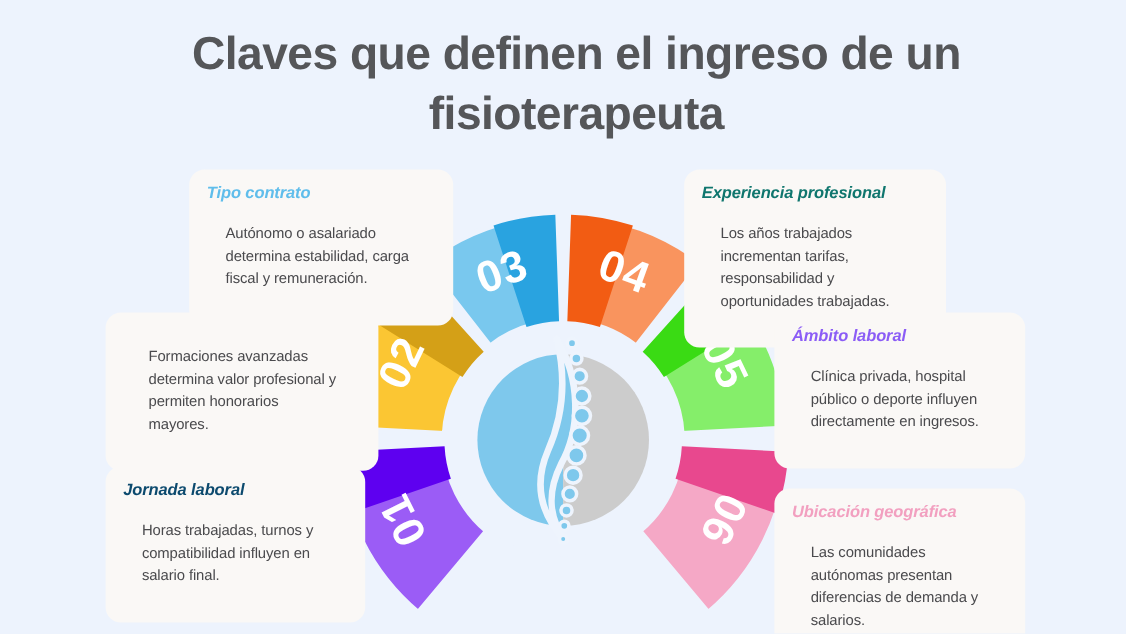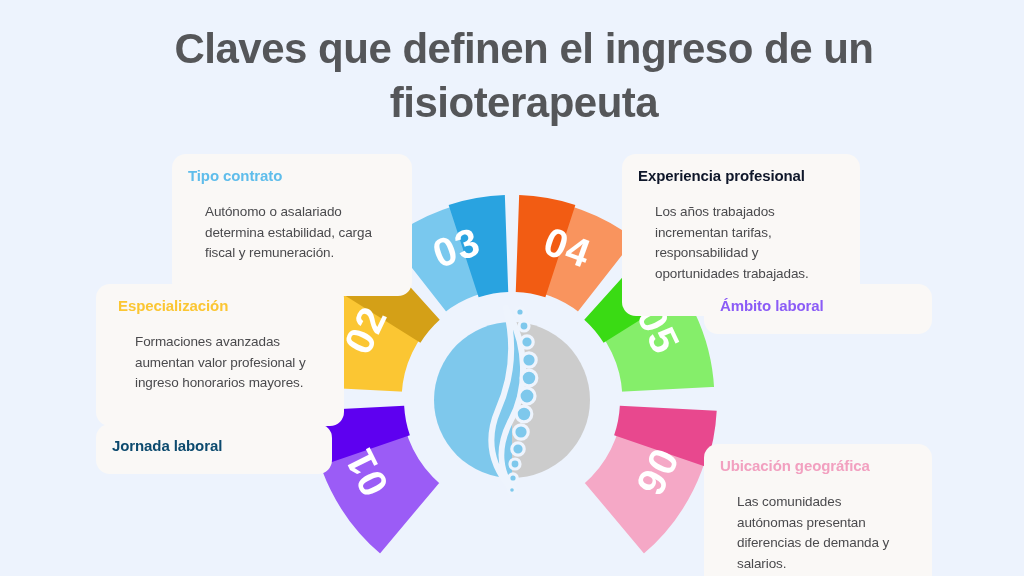--- a/index.html
+++ b/index.html
@@ -42,20 +42,21 @@
     border-radius:14px;
     padding:13px 16px 15px 16px;
     box-sizing:border-box;
   }
   .card h3{
     margin:0 0 4px 0;
     font-size:15px;
     font-weight:bold;
     line-height:1.2;
     letter-spacing:-0.1px;
+    font-style:italic;
   }
   .card p{
     margin:17px;
     font-size:13.5px;
     line-height:1.52;
     color:#4a4a4d;
     letter-spacing:-0.1px;
   }
 
   
@@ -149,39 +150,40 @@
         <circle cx="521" cy="432" r="7.2" fill="#7ec8ec" stroke="#eef4fd" stroke-width="3.2"></circle>
         <circle cx="518" cy="449" r="6.2" fill="#7ec8ec" stroke="#eef4fd" stroke-width="3.2"></circle>
         <circle cx="515" cy="464" r="5" fill="#7ec8ec" stroke="#eef4fd" stroke-width="3.2"></circle>
         <circle cx="513" cy="478" r="4.2" fill="#7ec8ec" stroke="#eef4fd" stroke-width="3.2"></circle>
         <circle cx="512" cy="490" r="3.4" fill="#7ec8ec" stroke="#eef4fd" stroke-width="3.2"></circle>
       </g>
     </svg>
 
   <div class="card" id="card-1">
     <h3 style="color: #0c4a6e;">Jornada laboral</h3>
+    <p>Horas trabajadas, turnos y compatibilidad influyen en salario final.</p>
   </div>
 
   <div class="card" id="card-2">
-    <h3 style="color: rgb(251, 198, 51);">Especialización</h3>
-    <p>Formaciones avanzadas aumentan valor profesional y ingreso honorarios mayores.</p>
+    <p>Formaciones avanzadas determina valor profesional y permiten honorarios mayores.</p>
   </div>
 
   <div class="card" id="card-3">
     <h3 style="color: rgb(95, 189, 235);">Tipo contrato</h3>
     <p>Autónomo o asalariado determina estabilidad, carga fiscal y remuneración.</p>
   </div>
 
   <div class="card" id="card-4">
-    <h3 style="color: #0f172a;">Experiencia profesional</h3>
+    <h3 style="color: #0f766e;">Experiencia profesional</h3>
     <p>Los años trabajados incrementan tarifas, responsabilidad y oportunidades trabajadas.</p>
   </div>
 
   <div class="card" id="card-5">
     <h3 style="color: #8b5cf6;">Ámbito laboral</h3>
+    <p>Clínica privada, hospital público o deporte influyen directamente en ingresos.</p>
   </div>
 
   <div class="card" id="card-6">
     <h3 style="color: rgb(242, 160, 192);">Ubicación geográfica</h3>
     <p>Las comunidades autónomas presentan diferencias de demanda y salarios.</p>
   </div>
 
 </div>
 
 </body></html>

